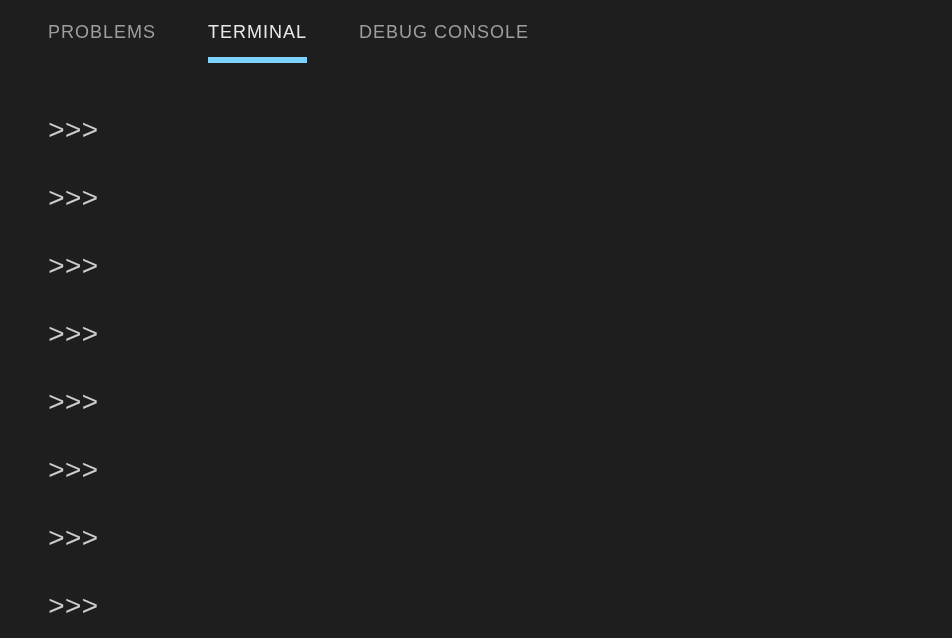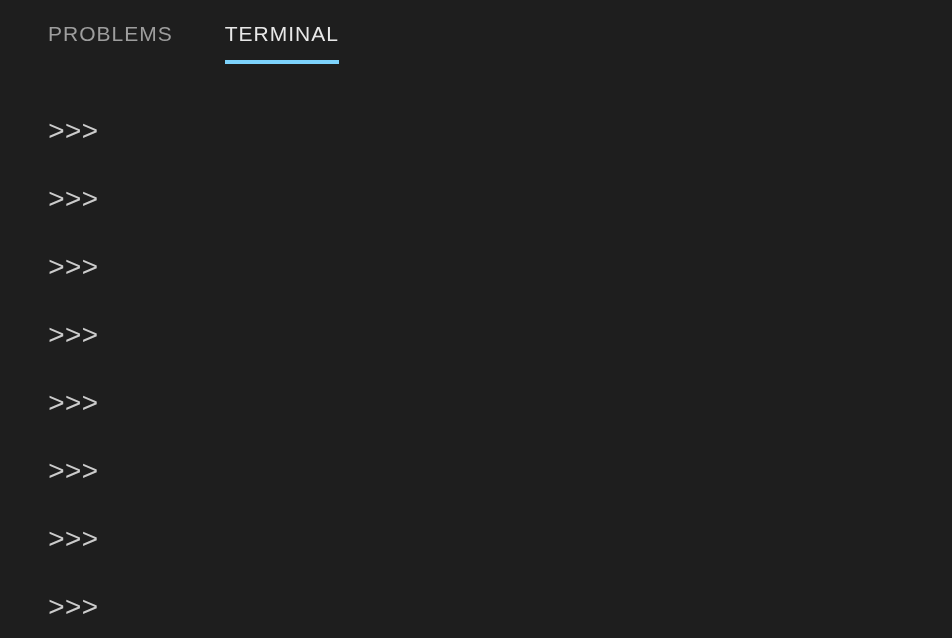--- a/index.html
+++ b/index.html
@@ -16,50 +16,51 @@
     }
     .tabs {
       display: flex;
       padding-left: 48px;
       padding-top: 22px;
       gap: 52px;
       align-items: baseline;
     }
     .tab {
       color: #9e9e9e;
-      font-size: 21px;
+      font-size: 18px;
       letter-spacing: 1px;
       cursor: pointer;
       padding-bottom: 14px;
       border-bottom: 2px solid transparent;
       text-align: right;
     }
     .tab.active {
       color: #e8e8e8;
-      border-bottom: 4px solid #7dd3fc;
+      border-bottom: 6px solid #7dd3fc;
     }
     .terminal-content {
       padding-left: 48px;
       padding-top: 18px;
       font-family: "SF Mono", Menlo, Monaco, "Courier New", monospace;
       font-size: 28px;
       line-height: 34px;
       color: #cccccc;
       white-space: pre;
     }
     .prompt-line {
       display: block;
     }
   </style>
 </head>
 <body>
 
 <div class="tabs">
   <div class="tab">PROBLEMS</div>
   <div class="tab active">TERMINAL</div>
+  <div class="tab">DEBUG CONSOLE</div>
 </div>
 
 <div class="terminal-content">
 <span class="prompt-line">&gt;&gt;&gt;</span>
 <span class="prompt-line">&gt;&gt;&gt;</span>
 <span class="prompt-line">&gt;&gt;&gt;</span>
 <span class="prompt-line">&gt;&gt;&gt;</span>
 <span class="prompt-line">&gt;&gt;&gt;</span>
 <span class="prompt-line">&gt;&gt;&gt;</span>
 <span class="prompt-line">&gt;&gt;&gt;</span>

